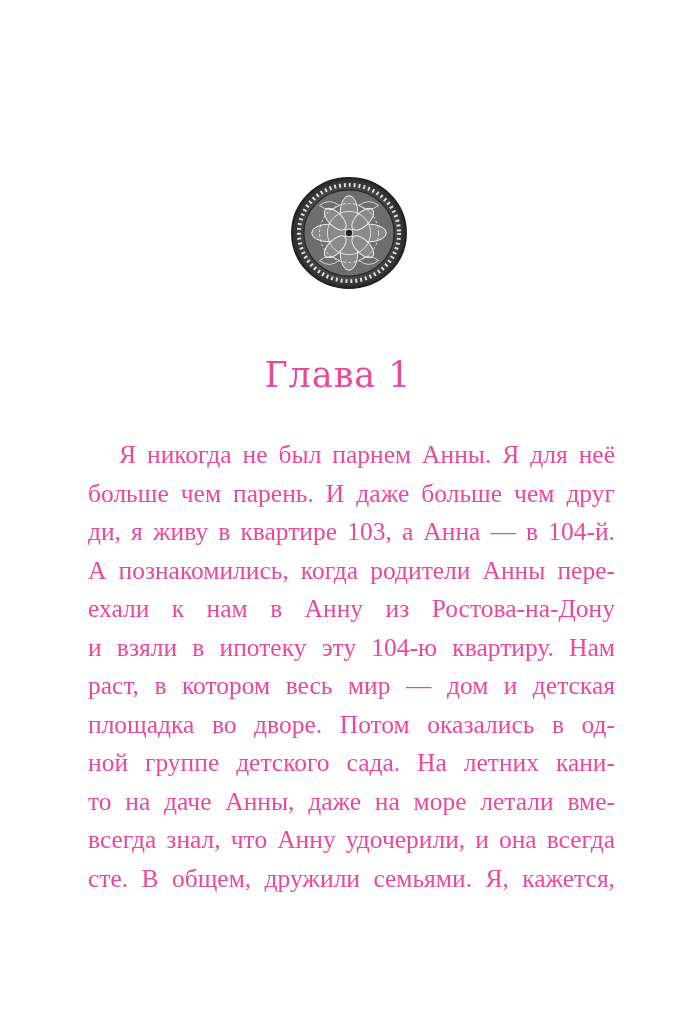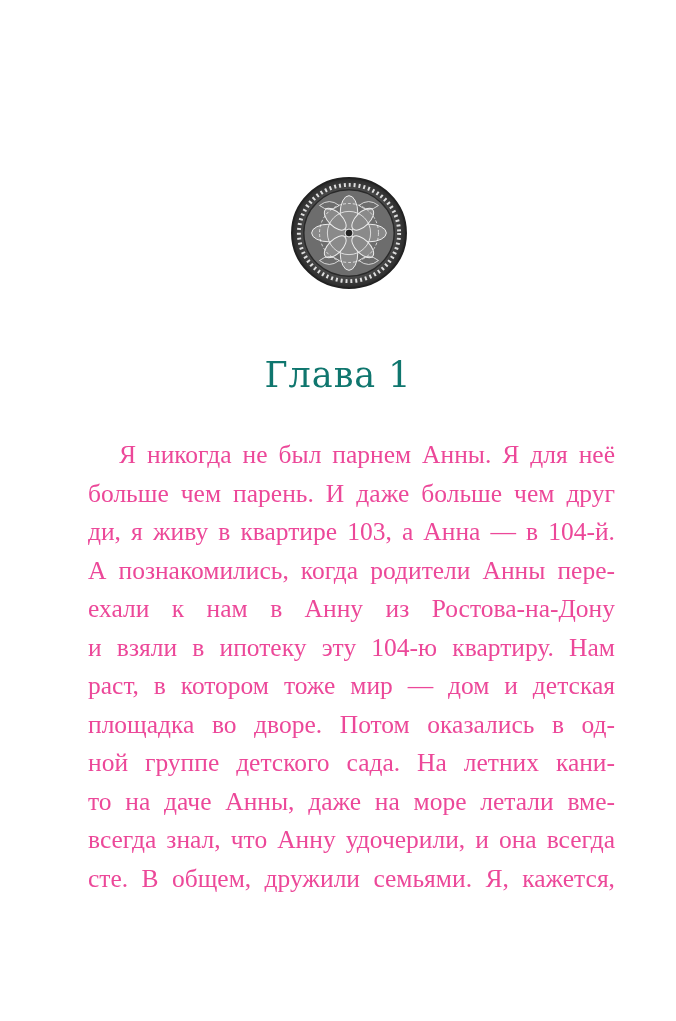--- a/index.html
+++ b/index.html
@@ -31,21 +31,21 @@
     .ornament svg { width: 100%; height: 100%; display: block; }
     .chapter-title {
       position: absolute;
       left: 0;
       width: 676px;
       top: 350px;
       text-align: center;
       font-family: "DejaVu Serif", "Liberation Serif", serif;
       font-size: 35px;
       letter-spacing: 1px;
-      color: #0f766e;
+      color: #ec4899;
       line-height: 50px;
     }
     .body-text {
       position: absolute;
       left: 88px;
       top: 436px;
       width: 527px;
     }
     .line {
       display: block;
@@ -100,21 +100,21 @@
 
   <div class="chapter-title">Глава 1</div>
 
   <div class="body-text">
     <span class="line indent">Я никогда не был парнем Анны. Я для неё</span>
     <span class="line">больше чем парень. И даже больше чем друг</span>
     <span class="line">ди, я живу в квартире 103, а Анна — в 104-й.</span>
     <span class="line">А познакомились, когда родители Анны пере-</span>
     <span class="line">ехали к нам в Анну из Ростова-на-Дону</span>
     <span class="line">и взяли в ипотеку эту 104-ю квартиру. Нам</span>
-    <span class="line">раст, в котором тоже мир — дом и детская</span>
+    <span class="line">раст, в котором весь мир — дом и детская</span>
     <span class="line">площадка во дворе. Потом оказались в од-</span>
     <span class="line">ной группе детского сада. На летних кани-</span>
     <span class="line">то на даче Анны, даже на море летали вме-</span>
     <span class="line">всегда знал, что Анну удочерили, и она всегда</span>
     <span class="line">сте. В общем, дружили семьями. Я, кажется,</span>
   </div>
 
 </div>
 
 </body></html>

